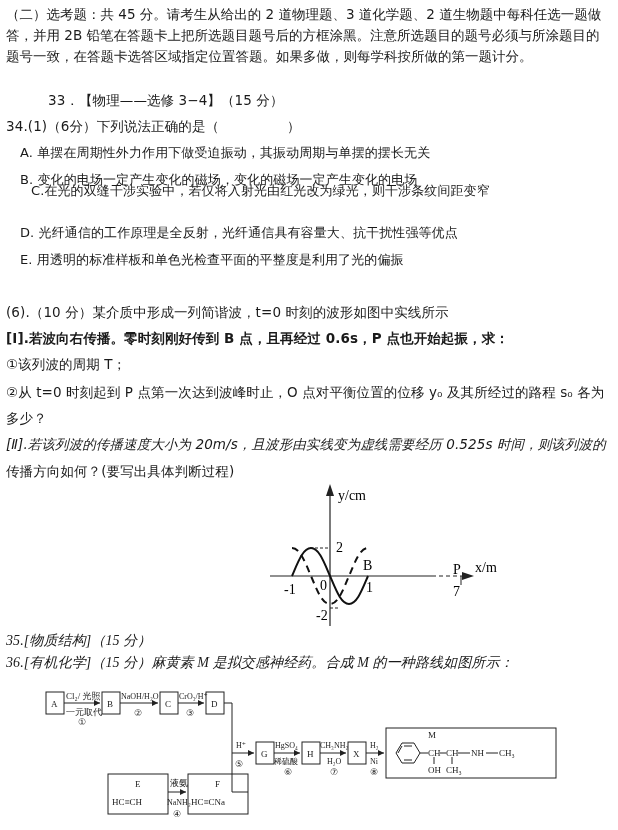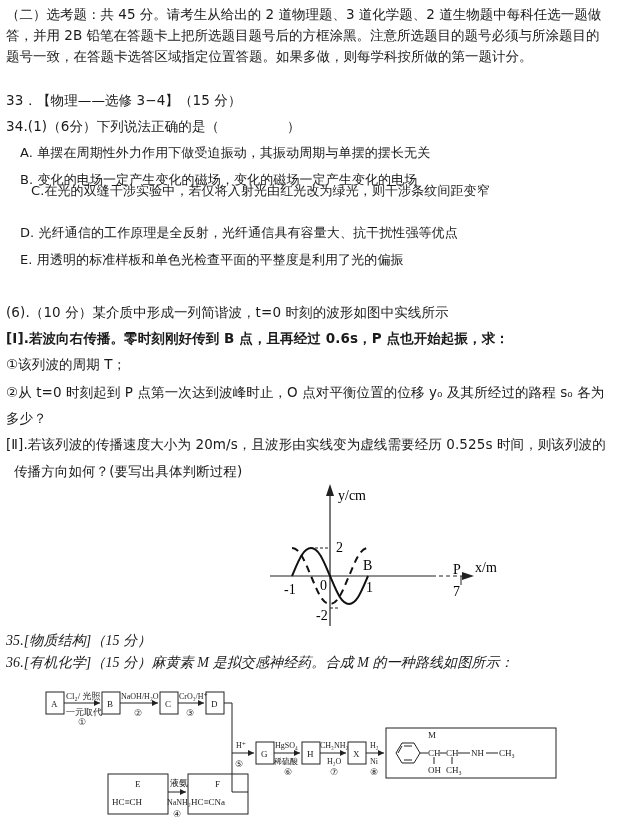--- a/index.html
+++ b/index.html
@@ -14,36 +14,36 @@
   .serif { font-family: "Liberation Serif", "DejaVu Serif", serif; }
   .wave { position: absolute; left: 262px; top: 478px; }
   .chem { position: absolute; left: 30px; top: 680px; }
   svg text { font-family: "Liberation Serif", "DejaVu Serif", serif; }
 </style>
 </head>
 <body>
 
 <div class="intro">（二）选考题：共 45 分。请考生从给出的 2 道物理题、3 道化学题、2 道生物题中每科任选一题做答，并用 2B 铅笔在答题卡上把所选题目题号后的方框涂黑。注意所选题目的题号必须与所涂题目的题号一致，在答题卡选答区域指定位置答题。如果多做，则每学科按所做的第一题计分。</div>
 
-<div class="line" style="top:92px;">33．【物理——选修 3−4】（15 分）</div>
+<div class="line" style="top:92px;margin-left:42px;">33．【物理——选修 3−4】（15 分）</div>
 <div class="line" style="top:118px;">34.(1)（6分）下列说法正确的是（　　　　　）</div>
 
 <div class="line opt" style="top:144px;text-align:center;"><span>A.</span> <span>单摆在周期性外力作用下做受迫振动，其振动周期与单摆的摆长无关</span></div>
 <div class="line opt" style="top:171px;"><span>B.</span> <span>变化的电场一定产生变化的磁场，变化的磁场一定产生变化的电场</span></div>
 <div class="line opt" style="top:182px;margin-left:11px;"><span>C.</span><span>在光的双缝干涉实验中，若仅将入射光由红光改为绿光，则干涉条纹间距变窄</span></div>
 <div class="line opt" style="top:224px;"><span>D.</span> <span>光纤通信的工作原理是全反射，光纤通信具有容量大、抗干扰性强等优点</span></div>
 <div class="line opt" style="top:251px;"><span>E.</span> <span>用透明的标准样板和单色光检查平面的平整度是利用了光的偏振</span></div>
 
 <div class="line" style="top:304px;">(6).（10 分）某介质中形成一列简谐波，t=0 时刻的波形如图中实线所示</div>
 <div class="line" style="top:330px;font-weight:bold;">[Ⅰ].若波向右传播。零时刻刚好传到 B 点，且再经过 0.6s，P 点也开始起振，求：</div>
 <div class="line" style="top:356px;">①该列波的周期 T；</div>
 <div class="line" style="top:384px;">②从 t=0 时刻起到 P 点第一次达到波峰时止，O 点对平衡位置的位移 y₀ 及其所经过的路程 s₀ 各为</div>
 <div class="line" style="top:410px;">多少？</div>
-<div class="line" style="top:436px;">[Ⅱ].若该列波的传播速度大小为 20m/s，且波形由实线变为虚线需要经历 0.525s 时间，则该列波的</div>
-<div class="line" style="top:463px;margin-left:8px;">传播方向如何？(要写出具体判断过程)</div>
+<div class="line" style="top:436px;font-style:italic;">[Ⅱ].若该列波的传播速度大小为 20m/s，且波形由实线变为虚线需要经历 0.525s 时间，则该列波的</div>
+<div class="line" style="top:463px;">传播方向如何？(要写出具体判断过程)</div>
 
 <svg class="wave" width="240" height="150" viewBox="0 0 240 150">
 
   <line x1="8" y1="98" x2="170" y2="98" stroke="#222" stroke-width="1.2"></line>
   <line x1="170" y1="98" x2="203" y2="98" stroke="#222" stroke-width="1" stroke-dasharray="4,3"></line>
   <polygon points="212,98 200,94 200,102" fill="#222"></polygon>
 
   <line x1="68" y1="148" x2="68" y2="14" stroke="#222" stroke-width="1.2"></line>
   <polygon points="68,6 64,18 72,18" fill="#222"></polygon>
 

